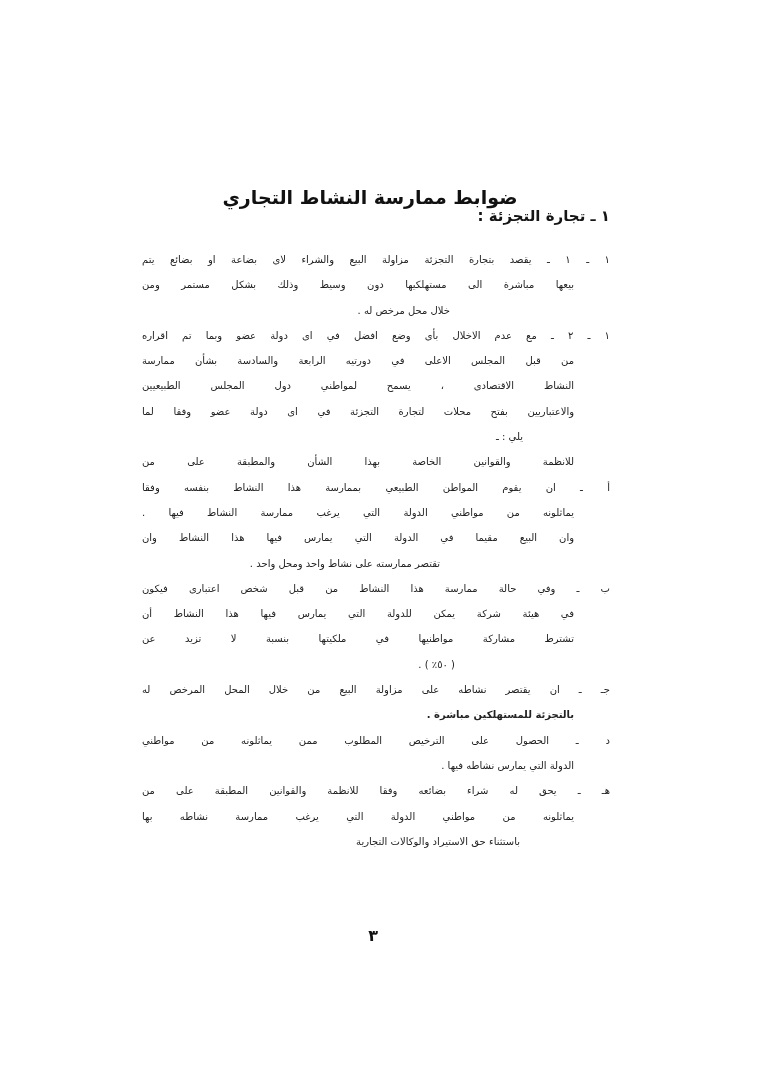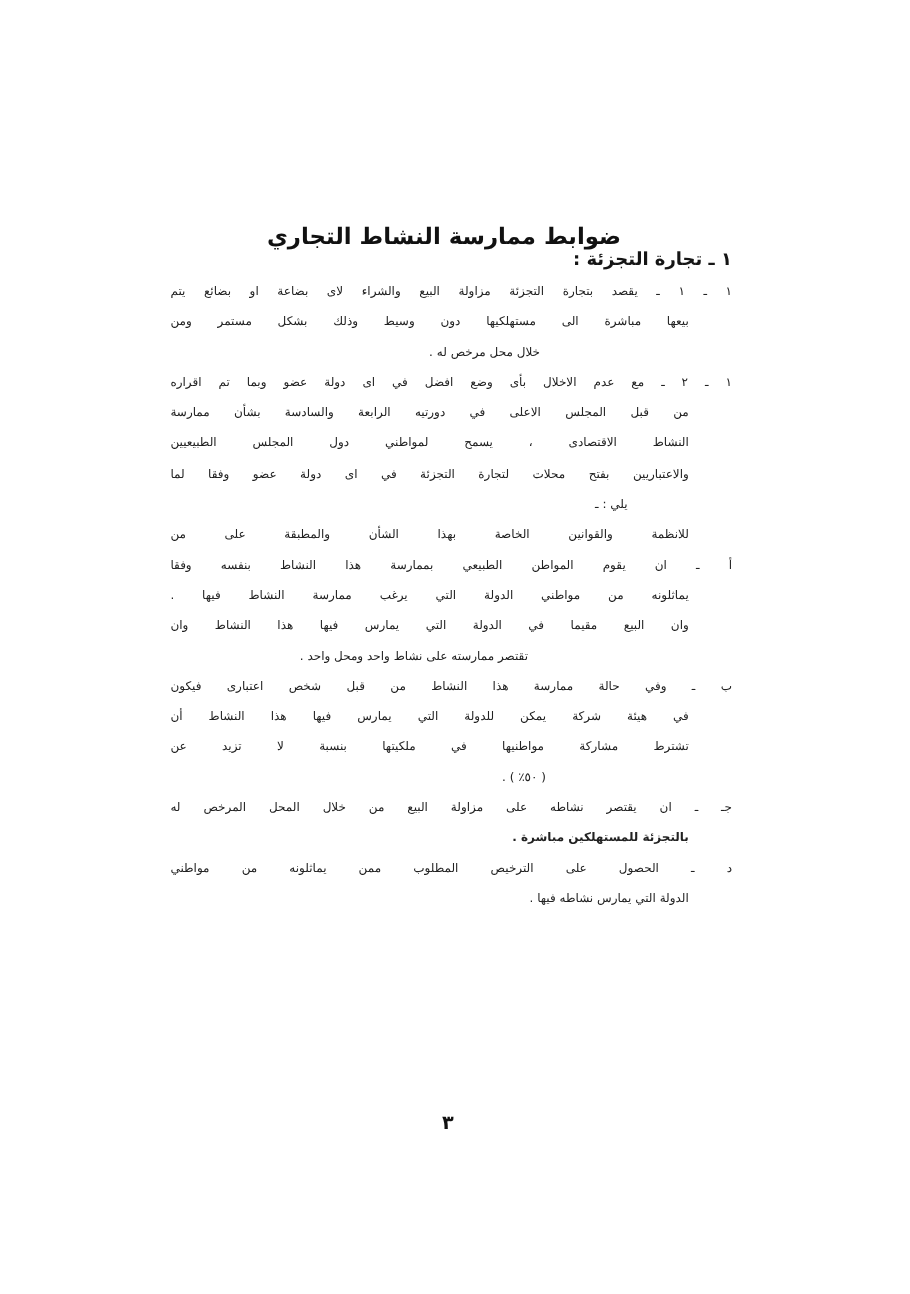--- a/index.html
+++ b/index.html
@@ -29,21 +29,21 @@
     position: absolute;
     top: 203px;
     right: 148px;
     width: 480px;
   }
   .section-heading {
     font-size: 15px;
     font-weight: bold;
     color: #151515;
     line-height: 26px;
-    margin-bottom: 2px;
+    margin-bottom: 18px;
   }
   .line {
     font-size: 10px;
     line-height: 25.3px;
     text-align: justify;
     text-align-last: justify;
     white-space: normal;
     margin-left: 12px;
   }
   .ind { padding-right: 36px; }
@@ -110,18 +110,23 @@
     <div>
       <div class="line">جـ ـ ان يقتصر نشاطه على مزاولة البيع من خلال المحل المرخص له</div>
       <div class="line end e5">بالتجزئة للمستهلكين مباشرة .</div>
     </div>
 
     <div>
       <div class="line">د ـ الحصول على الترخيص المطلوب ممن يماثلونه من مواطني</div>
       <div class="line end e6">الدولة التي يمارس نشاطه فيها .</div>
     </div>
 
+    <div>
+      <div class="line">هـ ـ يحق له شراء بضائعه وفقا للانظمة والقوانين المطبقة على من</div>
+      <div class="line ind">يماثلونه من مواطني الدولة التي يرغب ممارسة نشاطه بها</div>
+      <div class="line end e7">باستثناء حق الاستيراد والوكالات التجارية</div>
+    </div>
 
   </div>
 
   <div class="page-number">٣</div>
 
 </div>
 
 </body></html>

